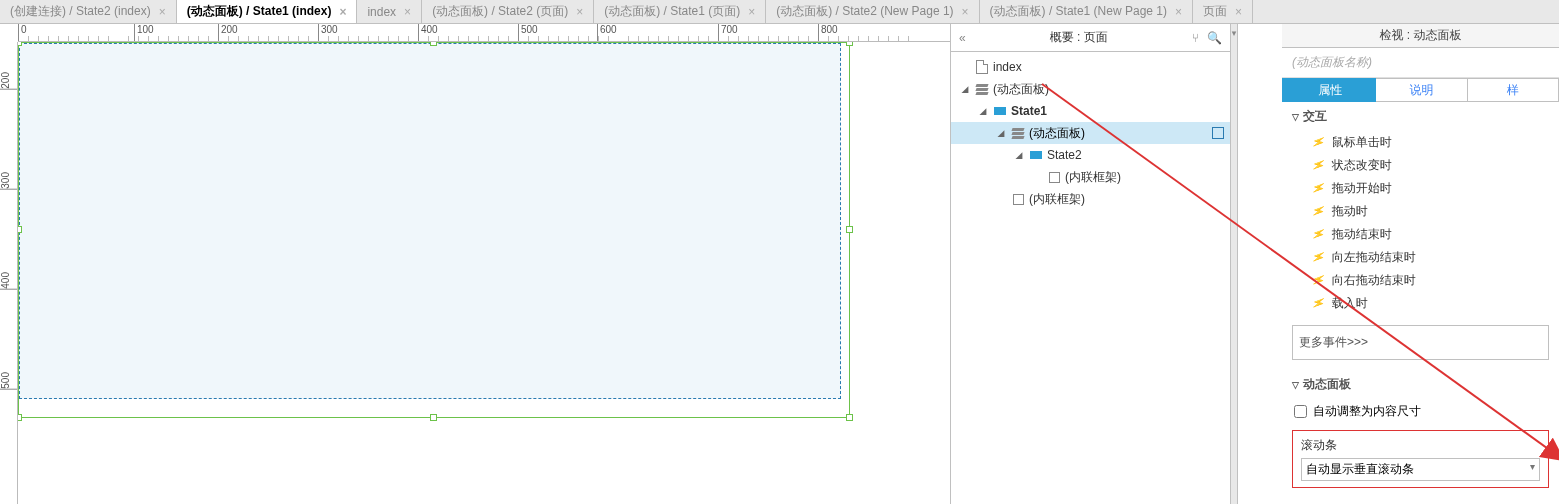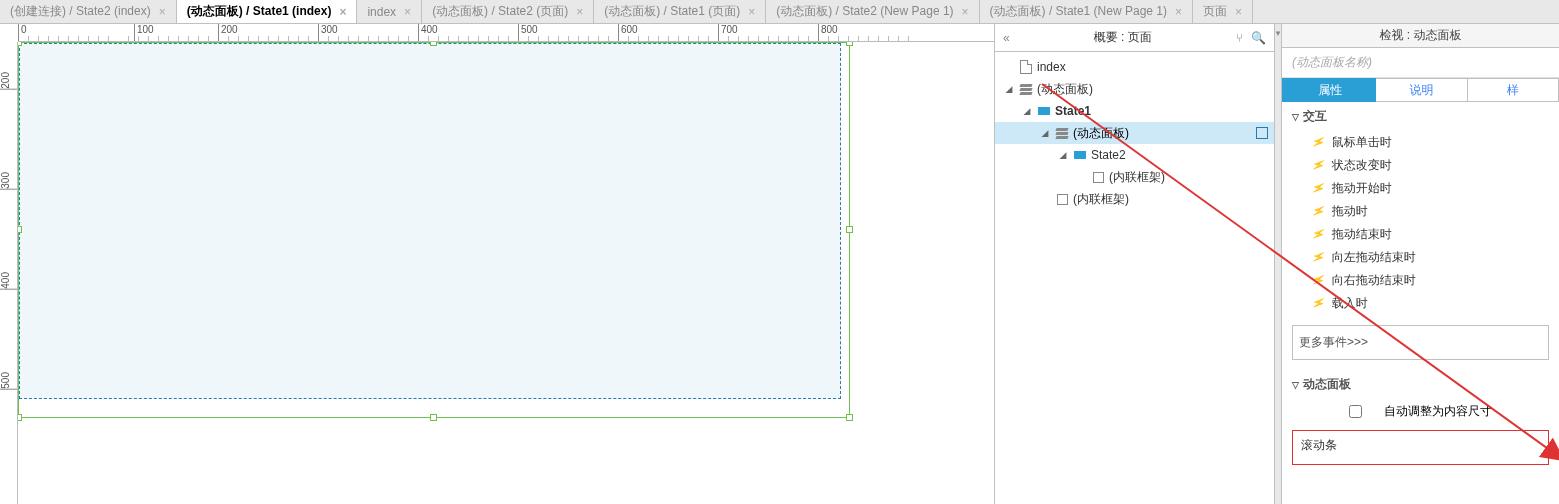--- a/index.html
+++ b/index.html
@@ -52,39 +52,39 @@
 .ic-stack { display:flex; flex-direction:column; gap:1px; }
 .ic-stack span { width:12px; height:3px; background:#888; transform:skewX(-20deg);}
 .ic-state { width:12px; height:8px; background:#2a9fd6; }
 .ic-frame { width:11px; height:11px; border:1px solid #888; }
 
 
 .vdiv { width: 8px; background: #e8e8e8; border-left: 1px solid #c0c0c0; border-right: 1px solid #c0c0c0; display:flex; align-items:flex-start; justify-content:center; padding-top:4px;}
 .vdiv .grip { color:#888; font-size:9px; }
 
 
-.inspector { width: 277px; display: flex; flex-direction: column; background: #fff; position:relative;}
+.inspector { width: 277px; display: flex; flex-direction: column; background: #fff; position:relative;margin-left:44px;}
 .insp-title { height: 24px; border-bottom: 1px solid #c0c0c0; display: flex; align-items: center; justify-content: center; color: #444; background:#f5f5f5;}
 .insp-name { padding: 6px 10px; color: #aaa; font-style: italic; border-bottom: 1px solid #e0e0e0; }
 .insp-tabs { display: flex; height: 24px; }
 .insp-tab { flex: 1; display: flex; align-items: center; justify-content: center; border: 1px solid #c0c0c0; border-left: none; cursor: pointer; color: #3b82f6; }
 .insp-tab:first-child { border-left: 3px solid #0f172a; }
 .insp-tab.active { background: #2a9fd6; color: #fff; border-color: #2a9fd6; }
 .insp-body { flex: 1; overflow-y: auto; overflow-x: hidden; }
 .section-head { display: flex; align-items: center; padding: 6px 10px; color: #555; font-weight: bold; cursor: pointer; gap: 4px; }
 .section-head .chev { font-size: 9px; color: #666; }
 .actions { display: flex; gap: 20px; padding: 4px 20px 8px 26px; align-items: center; }
 .action-link { color: #2a9fd6; text-decoration: underline; cursor: pointer; }
 .plus { color: #6cc24a; font-weight: bold; margin-right: 4px; text-decoration: none; }
 .linkico { color: #2a9fd6; margin-right: 4px; }
 .event-list { padding: 0 10px 6px 30px; }
 .event-row { display: flex; align-items: center; gap: 6px; padding: 3px 0; color: #333; cursor: pointer; }
 .event-row .bolt { color: #6cc24a; font-size: 11px; transform: rotate(20deg); }
 .more-events { margin: 4px 10px 10px 10px; border: 1px solid #c0c0c0; padding: 8px 6px; color: #555; cursor: pointer; }
-.prop-row { display: flex; align-items: center; padding: 4px 12px; gap: 22px; justify-content: center; }
+.prop-row { display: flex; align-items: center; padding: 4px 12px; gap: 6px; }
 .prop-row input[type=checkbox]{ width:13px; height:13px; }
 .scroll-section { margin: 6px 10px; border: 1px solid #d33; padding: 6px 8px; position:relative;}
 .scroll-label { color: #333; margin-bottom: 4px; }
 .scroll-select { width: 100%; border: 1px solid #c0c0c0; padding: 2px 4px; background: #fff; cursor: pointer; position:relative;}
 .scroll-select::after { content:"▾"; position:absolute; right:4px; top:2px; color:#777; font-size:10px;}
 
 
 .arrow-svg { position:absolute; left:-280px; top:0; width:620px; height:480px; pointer-events:none; z-index:50;}
 </style>
 </head>
@@ -185,21 +185,21 @@
           <div class="tick" style="left: 500px;">500</div>
           <div class="minor" style="left: 510px;"></div>
           <div class="minor" style="left: 520px;"></div>
           <div class="minor" style="left: 530px;"></div>
           <div class="minor" style="left: 540px;"></div>
           <div class="minor" style="left: 550px;"></div>
           <div class="minor" style="left: 560px;"></div>
           <div class="minor" style="left: 570px;"></div>
           <div class="minor" style="left: 580px;"></div>
           <div class="minor" style="left: 590px;"></div>
-          <div class="tick" style="left: 600px;">600</div>
+          <div class="tick" style="left: 579px;">600</div>
           <div class="minor" style="left: 610px;"></div>
           <div class="minor" style="left: 620px;"></div>
           <div class="minor" style="left: 630px;"></div>
           <div class="minor" style="left: 640px;"></div>
           <div class="minor" style="left: 650px;"></div>
           <div class="minor" style="left: 660px;"></div>
           <div class="minor" style="left: 670px;"></div>
           <div class="minor" style="left: 680px;"></div>
           <div class="minor" style="left: 690px;"></div>
           <div class="tick" style="left: 700px;">700</div>
@@ -380,20 +380,21 @@
           <span class="chev">▽</span>
           <span>动态面板</span>
         </div>
         <div class="prop-row">
           <input type="checkbox" style="">
           <span>自动调整为内容尺寸</span>
         </div>
 
         <div class="scroll-section">
           <div class="scroll-label">滚动条</div>
+          <div class="scroll-select">自动显示垂直滚动条</div>
         </div>
 
       </div>
 
       <svg class="arrow-svg">
         <defs>
             <marker id="ah" markerWidth="12" markerHeight="12" refX="10" refY="6" orient="auto">
               <path d="M0,0 L12,6 L0,12 Z" fill="#d33"></path>
             </marker>
           </defs>

